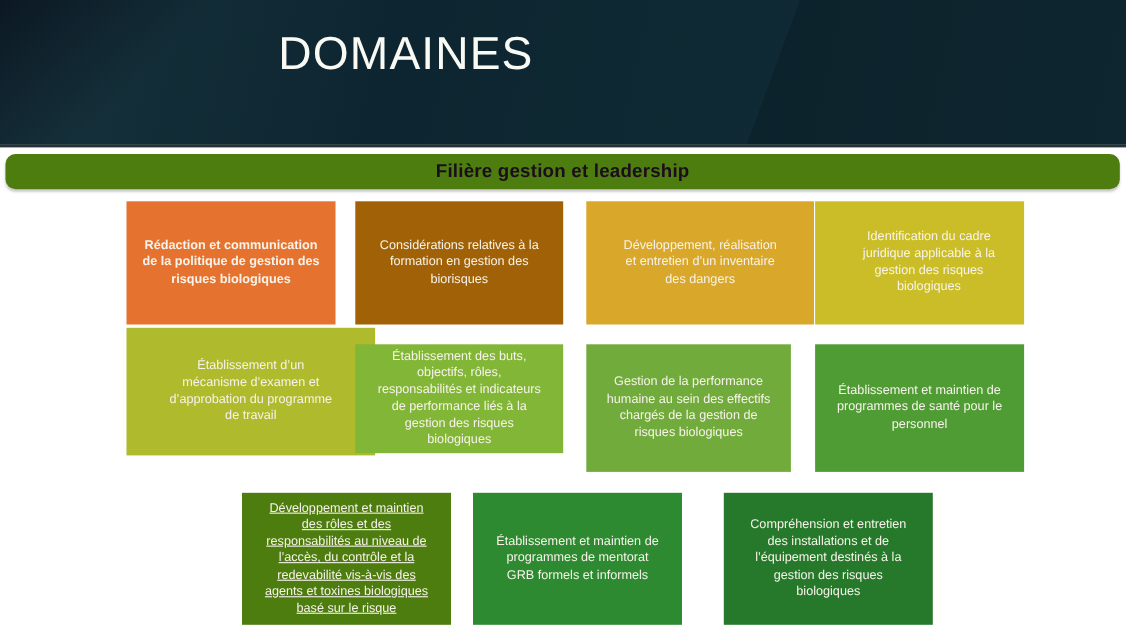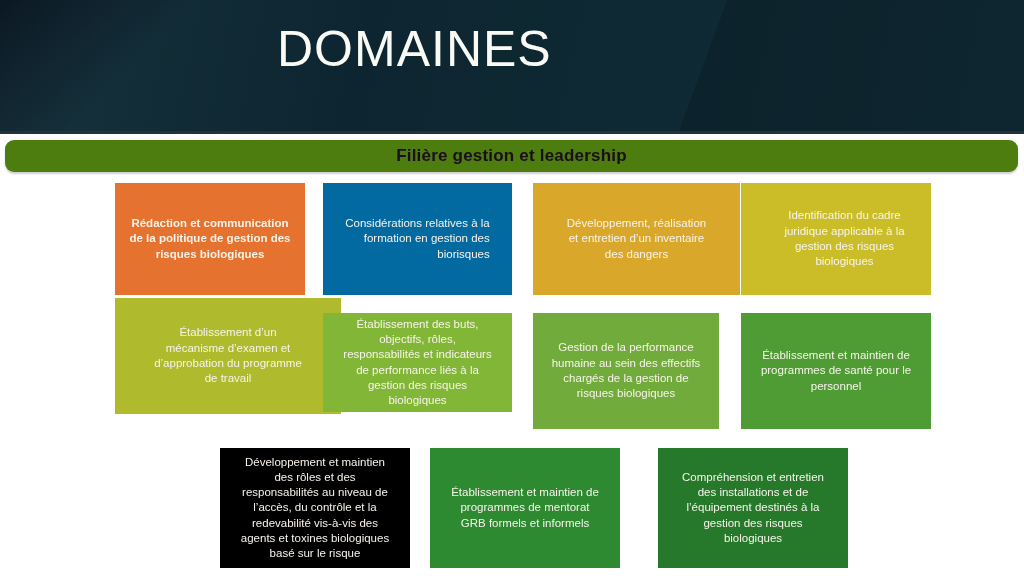--- a/index.html
+++ b/index.html
@@ -17,21 +17,21 @@
     position:absolute; left:0; top:0; width:230px; height:100%;
     background:linear-gradient(135deg, rgba(2,2,14,0.55) 0%, rgba(2,2,14,0) 55%);
   }
   .header-shade-right {
     position:absolute; right:0; top:0; width:345px; height:100%;
     background:rgba(4,10,14,0.20);
     clip-path:polygon(14% 0, 100% 0, 100% 100%, 0 100%);
   }
   .title {
     position:absolute; left:253px; top:24px;
-    color:#fafaf4; font-size:50px; line-height:50px; letter-spacing:1px;margin-left:24px;
+    color:#fafaf4; font-size:42px; line-height:50px; letter-spacing:1px;
   }
   .title span { display:block; }
   
   .banner {
     position:absolute; left:5px; right:6px; top:140px; height:32px;
     background:#4d7c0f; border-radius:9px;
     display:flex; align-items:center; justify-content:center;
     box-shadow:0 2px 2px rgba(125,110,125,0.35);
   }
   .banner-text { font-size:17px; font-weight:bold; color:#1c0d1c; letter-spacing:0.2px; }
@@ -70,21 +70,21 @@
     </div>
   </div>
 
   <div class="banner">
     <span class="banner-text">Filière gestion et leadership</span>
   </div>
 
   <div id="t0" class="tile" style="background: rgb(229, 115, 47); font-weight: bold;">Rédaction et communication
 de la politique de gestion des
 risques biologiques</div>
-  <div id="t1" class="tile" style="background: #0369a1; text-align: right;">Considérations relatives à la
+  <div id="t1" class="tile" style="background: #a16207;">Considérations relatives à la
 formation en gestion des
 biorisques</div>
   <div id="t2" class="tile" style="background: rgb(217, 167, 42);">Développement, réalisation
 et entretien d’un inventaire
 des dangers</div>
   <div id="t3" class="tile" style="background: rgb(203, 189, 40);">Identification du cadre
 juridique applicable à la
 gestion des risques
 biologiques</div>
   <div id="t4" class="tile" style="background: rgb(175, 186, 44);">Établissement d’un
@@ -97,21 +97,21 @@
 de performance liés à la
 gestion des risques
 biologiques</div>
   <div id="t6" class="tile" style="background: rgb(113, 171, 60);">Gestion de la performance
 humaine au sein des effectifs
 chargés de la gestion de
 risques biologiques</div>
   <div id="t7" class="tile" style="background: rgb(79, 156, 53);">Établissement et maintien de
 programmes de santé pour le
 personnel</div>
-  <div id="t8" class="tile" style="background: #000000;">Développement et maintien
+  <div id="t8" class="tile" style="background: #4d7c0f; text-decoration: underline;">Développement et maintien
 des rôles et des
 responsabilités au niveau de
 l’accès, du contrôle et la
 redevabilité vis-à-vis des
 agents et toxines biologiques
 basé sur le risque</div>
   <div id="t9" class="tile" style="background: rgb(45, 138, 49);">Établissement et maintien de
 programmes de mentorat
 GRB formels et informels</div>
   <div id="t10" class="tile" style="background: rgb(38, 121, 43);">Compréhension et entretien

